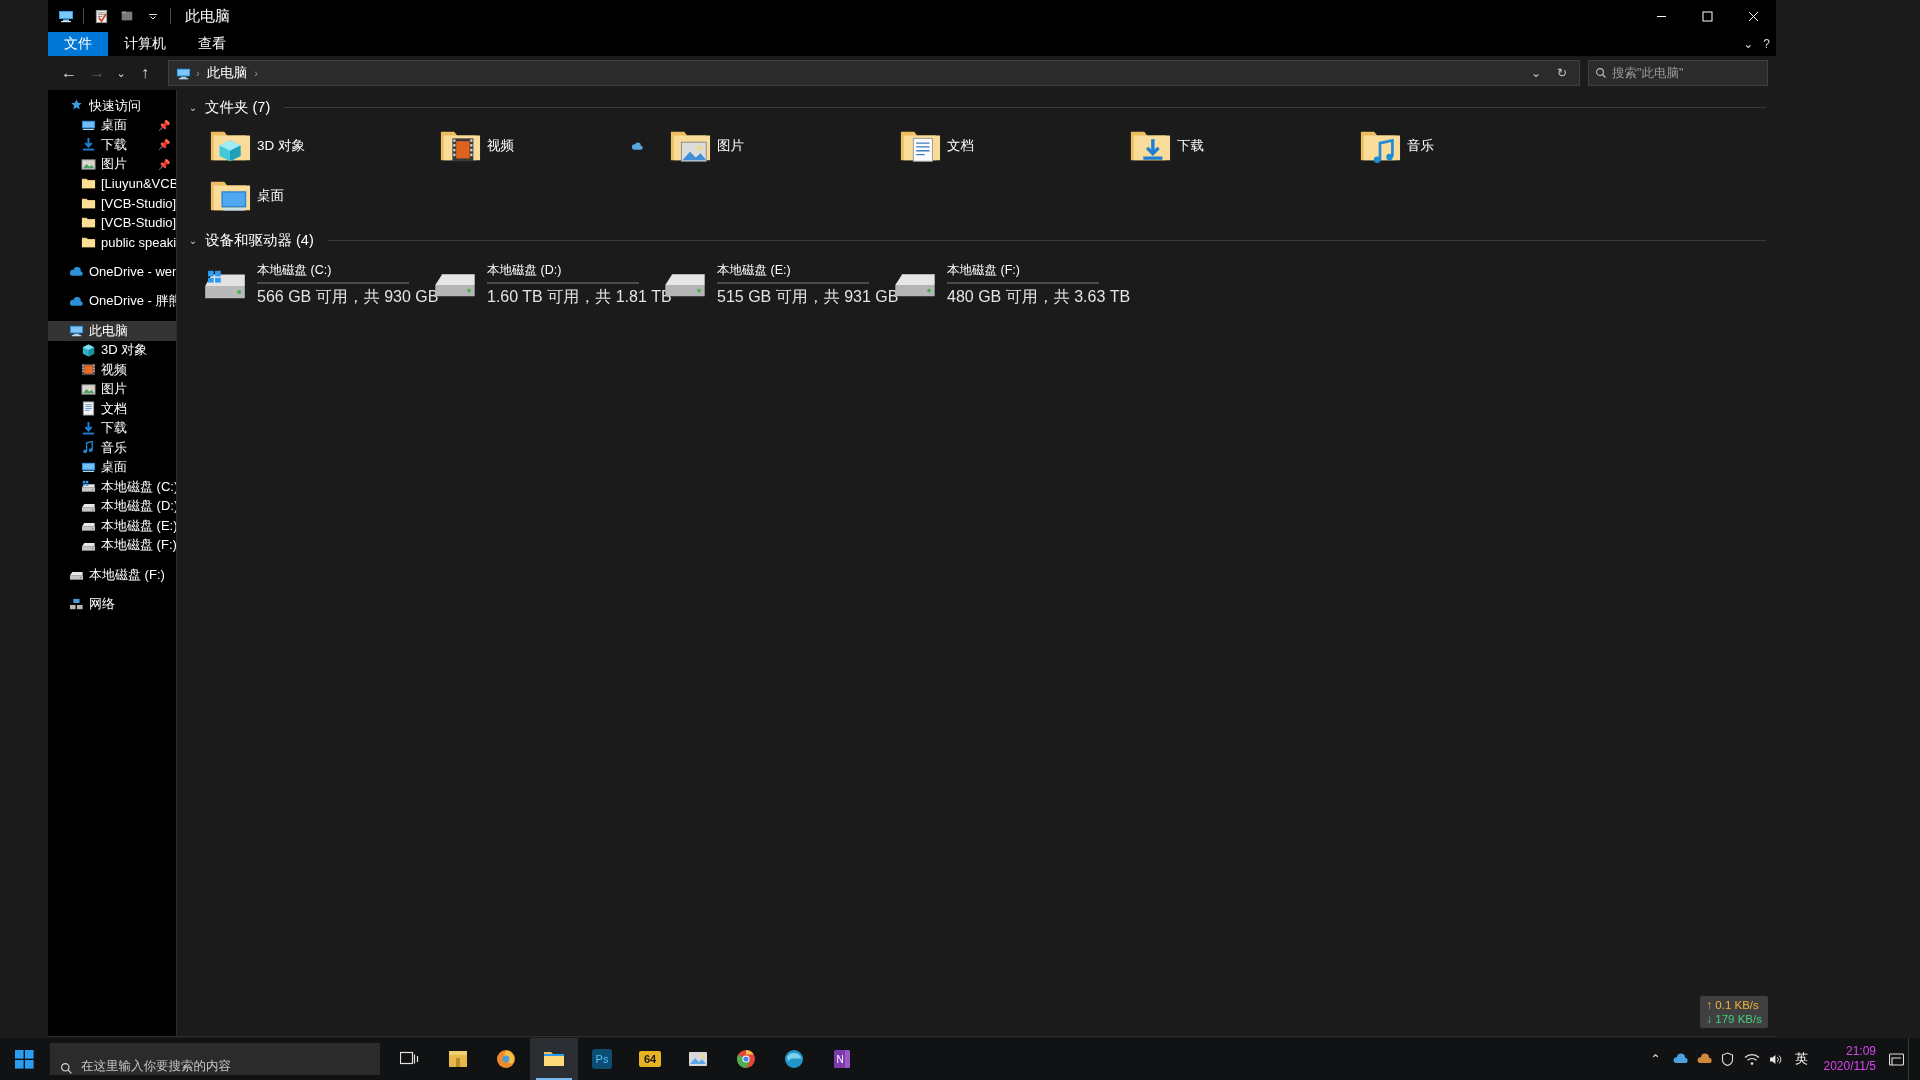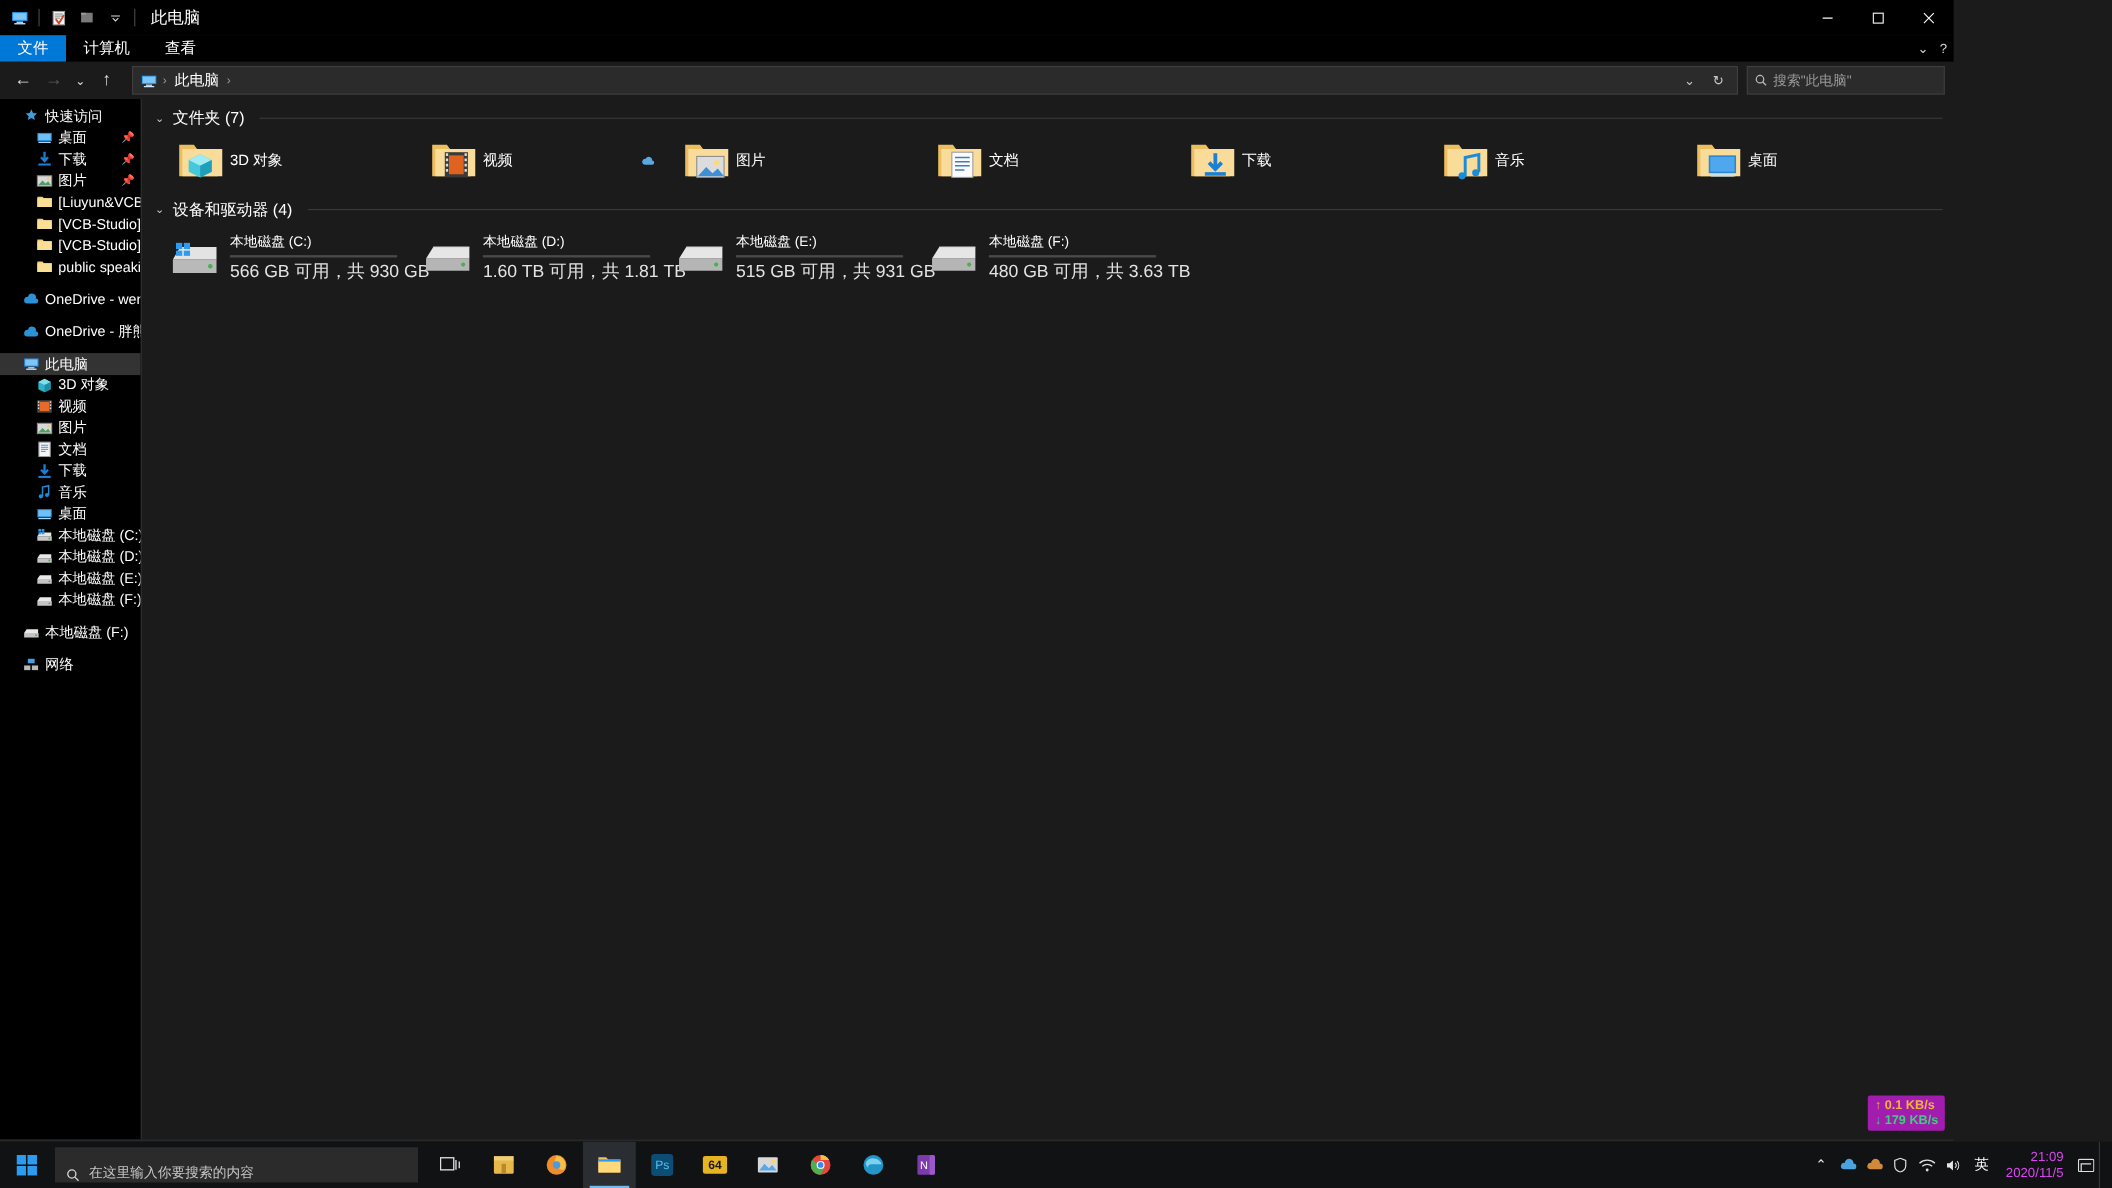--- a/index.html
+++ b/index.html
@@ -2,21 +2,21 @@
 <html><head>
 <meta charset="utf-8">
 <style>
   * { margin:0; padding:0; box-sizing:border-box; }
   html,body { width:1920px; height:1080px; overflow:hidden; }
   body {
     font-family:"Liberation Sans", sans-serif;
     background:#1b1b1b; color:#ffffff; font-size:15px;
     -webkit-font-smoothing:antialiased;
   }
-  .win { width:1776px; height:1058px; background:#1b1b1b; display:flex; flex-direction:column; position:relative; }
+  .win { width:1776px; height:1058px; background:#1b1b1b; display:flex; flex-direction:column; position:relative;padding-left:48px; }
 
   
   .titlebar { height:32px; background:#000; display:flex; align-items:center; position:relative; flex:0 0 32px; }
   .qat { display:flex; align-items:center; gap:0px; padding-left:5px; height:32px; }
   .qat-ico { width:26px; height:26px; display:flex; align-items:center; justify-content:center; }
   .qat-sep { width:1px; height:16px; background:#4a4a4a; margin:0 4px; }
   .title-text { margin-left:10px; font-size:15px; color:#ffffff; }
   .wincontrols { position:absolute; right:0; top:0; display:flex; height:32px; }
   .wc { width:46px; height:32px; display:flex; align-items:center; justify-content:center; color:#fff; font-size:13px; }
 
@@ -77,21 +77,21 @@
   .drive .dcap { font-size:16px; color:#e4e4e4; white-space:nowrap; }
 
   .cloudmark { position:absolute; }
 
   
   .statusbar { height:22px; background:#1b1b1b; border-top:1px solid #2e2e2e; display:flex; align-items:center; padding:0 10px; font-size:12.5px; color:#e0e0e0; flex:0 0 22px; position:relative; }
   .st-sep { width:1px; height:13px; background:#4a4a4a; margin:0 10px; }
   .viewbtns { position:absolute; right:8px; display:flex; gap:10px; align-items:center; color:#bdbdbd; font-size:12px; }
 
   
-  .netspeed { position:absolute; right:8px; bottom:30px; background:#a21caf; padding:2px 6px; font-size:11.5px; line-height:14px; color:#f0b23c; border-radius:2px;font-weight:bold; }
+  .netspeed { position:absolute; right:8px; bottom:30px; background:#404040; padding:2px 6px; font-size:11.5px; line-height:14px; color:#f0b23c; border-radius:2px; }
   .netspeed .up { color:#f0b23c; }
   .netspeed .down { color:#3fd07a; }
 
   
   .taskbar { position:absolute; left:0; bottom:0; width:1920px; height:42px; background:#111214; display:flex; align-items:center; }
   .startbtn { width:48px; height:42px; display:flex; align-items:center; justify-content:center; }
   .tb-search { width:330px; height:32px; background:#2b2b2b; display:flex; align-items:flex-end; gap:8px; padding:0 10px; margin-left:2px; }
   .tb-search .ph { font-size:12.5px; color:#c6c6c6; }
   .tb-icons { display:flex; align-items:center; gap:0px; margin-left:6px; }
   .tb-ico { width:48px; height:42px; display:flex; align-items:center; justify-content:center; position:relative;text-decoration:underline; }

